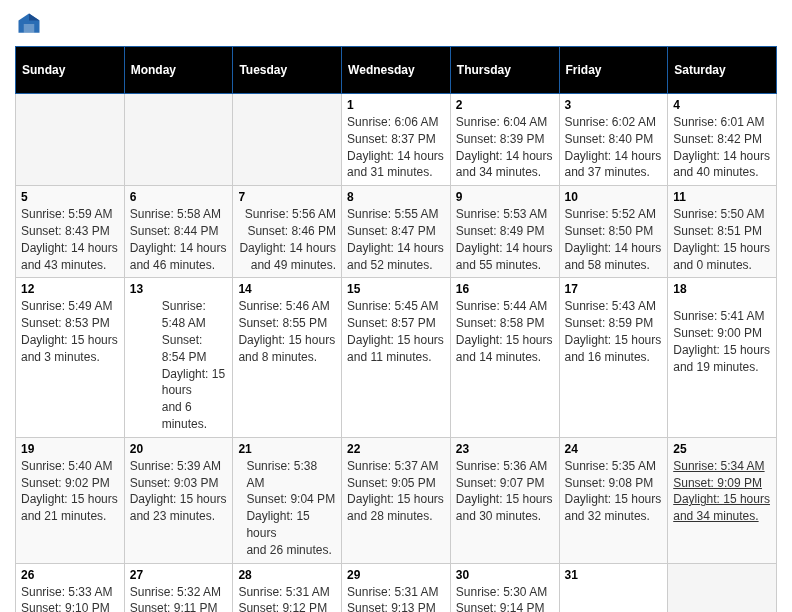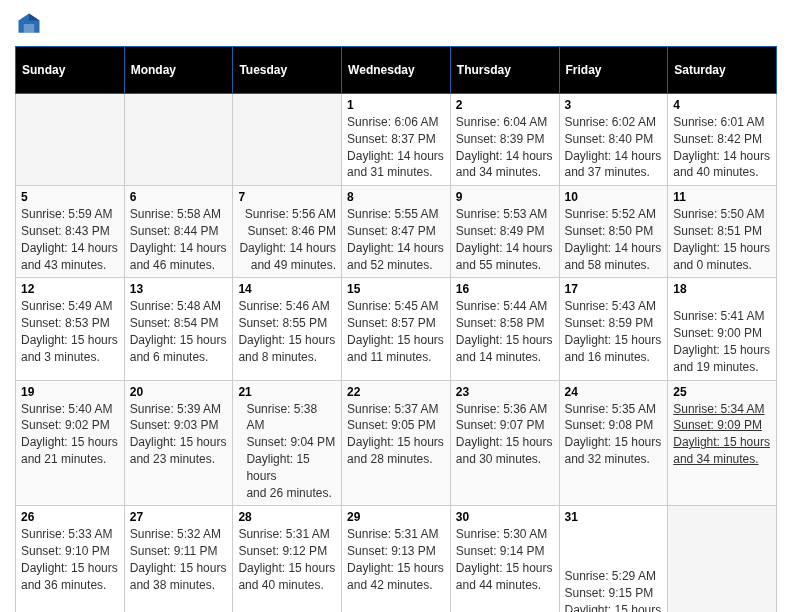--- a/index.html
+++ b/index.html
@@ -212,21 +212,21 @@
       <tr>
         <td>
           <span class="day-num">12</span>
           <div class="day-info" style="white-space: pre-line;">Sunrise: 5:49 AM
 Sunset: 8:53 PM
 Daylight: 15 hours
 and 3 minutes.</div>
         </td>
         <td>
           <span class="day-num">13</span>
-          <div class="day-info" style="white-space: pre-line;">Sunrise: 5:48 AM
+          <div class="day-info" style="white-space: pre-line; margin-left: 32px;">Sunrise: 5:48 AM
 Sunset: 8:54 PM
 Daylight: 15 hours
 and 6 minutes.</div>
         </td>
         <td>
           <span class="day-num">14</span>
           <div class="day-info" style="white-space: pre-line;">Sunrise: 5:46 AM
 Sunset: 8:55 PM
 Daylight: 15 hours
 and 8 minutes.</div>

